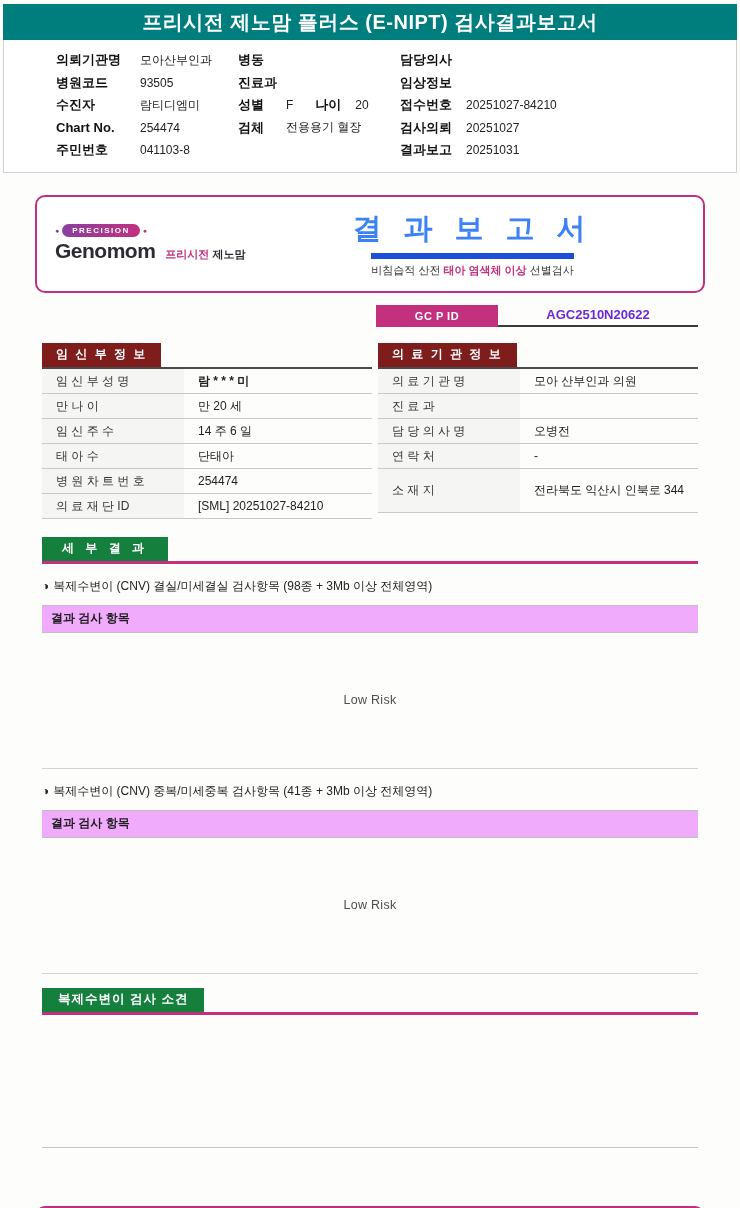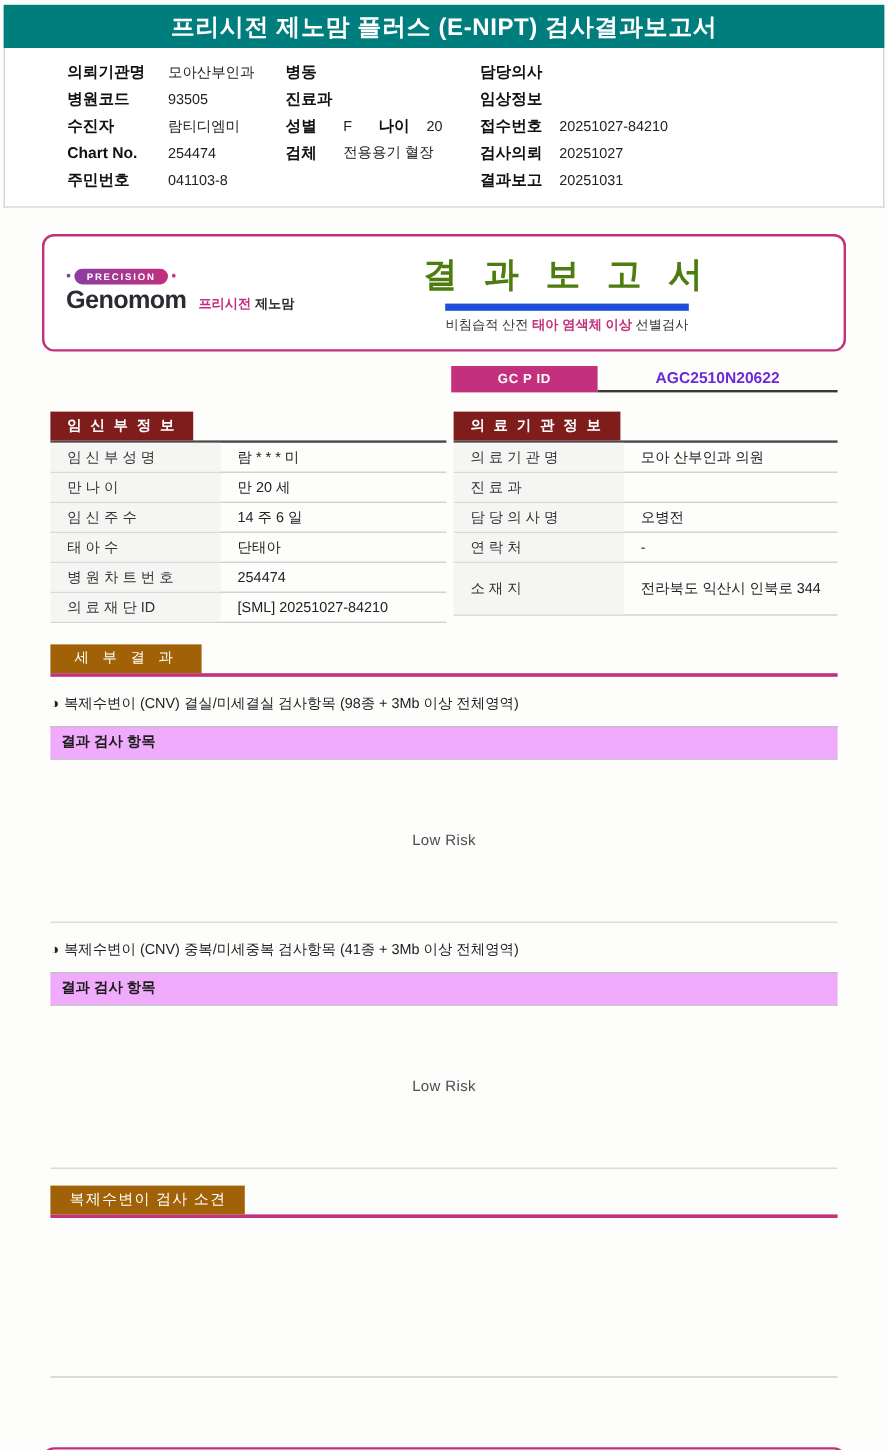--- a/index.html
+++ b/index.html
@@ -30,21 +30,21 @@
   .p-dot { font-size:7px; line-height:1; }
   .p-dot.purple { color:#7b3fa0; }
   .p-dot.pink { color:#c2307e; }
   .precision-pill { background:linear-gradient(90deg,#8a3fa0,#c2307e); color:#fff; font-size:8px; font-weight:bold; letter-spacing:1.5px; border-radius:8px; padding:2px 10px; }
   .brand-line { margin-top:2px; display:flex; align-items:baseline; gap:10px; }
   .brand-name { font-size:21px; font-weight:800; color:#2b2b33; letter-spacing:-0.5px; }
   .brand-kr { font-size:11px; font-weight:bold; }
   .brand-kr .acc { color:#c2307e; }
   .brand-kr .dark { color:#2b2b33; }
   .banner-center { flex:1; text-align:center; }
-  .banner-title { font-size:29px; font-weight:800; letter-spacing:7px; color:#4d7c0f; }
+  .banner-title { font-size:29px; font-weight:800; letter-spacing:7px; color:#3b82f6; }
   .banner-sub { display:inline-block; border-top:6px solid #1d4ed8; margin-top:4px; padding-top:4px; font-size:11px; color:#333; }
   .banner-sub .acc { color:#c2307e; font-weight:bold; }
   .banner-right { width:168px; font-size:10px; color:#555; line-height:1.55; }
   .banner-right b { color:#2b2b33; }
   .banner-right .acc { color:#e0569a; }
 
   
   .content { margin:12px 42px; }
   .gcp-row { margin-top:12px; margin-left:auto; width:322px; display:flex; height:22px; }
   .gcp-label { width:122px; background:#c2307e; color:#fff; font-size:11px; font-weight:bold; display:flex; align-items:center; justify-content:center; letter-spacing:0.5px; }
@@ -52,26 +52,26 @@
 
   
   .tables-row { margin-top:16px; display:flex; justify-content:space-between; }
   .info-tbl { width:330px; }
   .info-tbl.right { width:320px; }
   .tbl-head { border-bottom:2px solid #4a4a4a; }
   .tbl-head-box { display:inline-block; background:#7f1d1d; color:#fff; font-size:12px; font-weight:bold; letter-spacing:2px; padding:3px 14px 4px; }
   .trow { display:flex; border-bottom:1px solid #c9c9c9; min-height:22px; align-items:stretch; }
   .tcell-l { width:142px; background:#f5f5f4; font-size:12px; color:#333; padding:4px 0 3px 14px; display:flex; align-items:center; }
   .tcell-v { flex:1; font-size:12px; color:#222; padding:4px 0 3px 14px; display:flex; align-items:center; }
-  .tcell-v.bold { font-weight:normal; }
+  .tcell-v.bold { font-weight:bold; }
   .trow.tall { min-height:44px; }
 
   
   .sec-head { margin-top:18px; border-bottom:3px solid #c2307e; }
-  .sec-head-box { display:inline-block; background:#a16207; color:#fff; font-size:12px; font-weight:normal; letter-spacing:4px; padding:3px 20px 4px; }
+  .sec-head-box { display:inline-block; background:#15803d; color:#fff; font-size:12px; font-weight:bold; letter-spacing:4px; padding:3px 20px 4px; }
   .sec-head-box.wide { letter-spacing:1px; padding:3px 16px 4px; font-size:12.5px; }
 
   .bullet-line { margin:14px 0 10px; font-size:12px; color:#222; }
   .bullet-glyph { margin-right:4px; }
   .col-bar { background:#f0abfc; border-top:1px solid #c0c0c0; border-bottom:1px solid #c0c0c0; font-size:12px; font-weight:bold; color:#1d1d1d; padding:4px 9px 5px; }
   .result-area { height:136px; display:flex; align-items:center; justify-content:center; border-bottom:1px solid #d2d2d2; }
   .result-text { font-size:12.5px; color:#4d4d4d; letter-spacing:0.3px; }
 
   .opinion-area { height:133px; border-bottom:1px solid #c5c5c5; }
 

